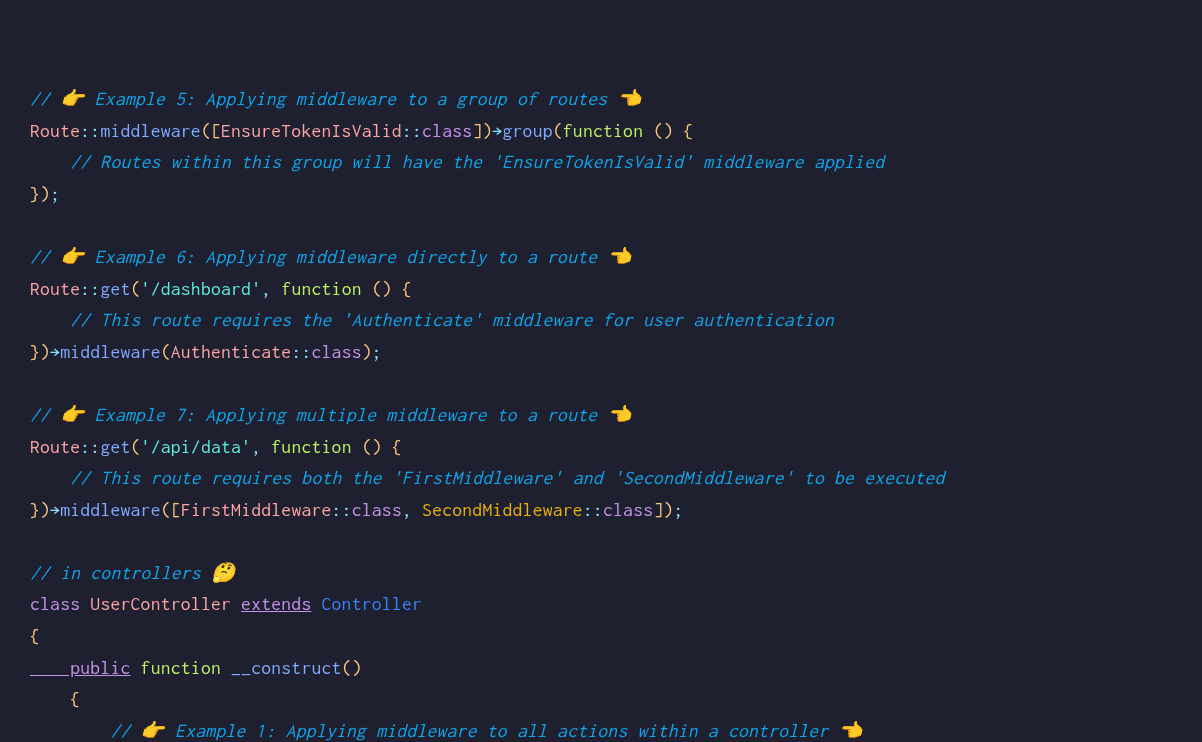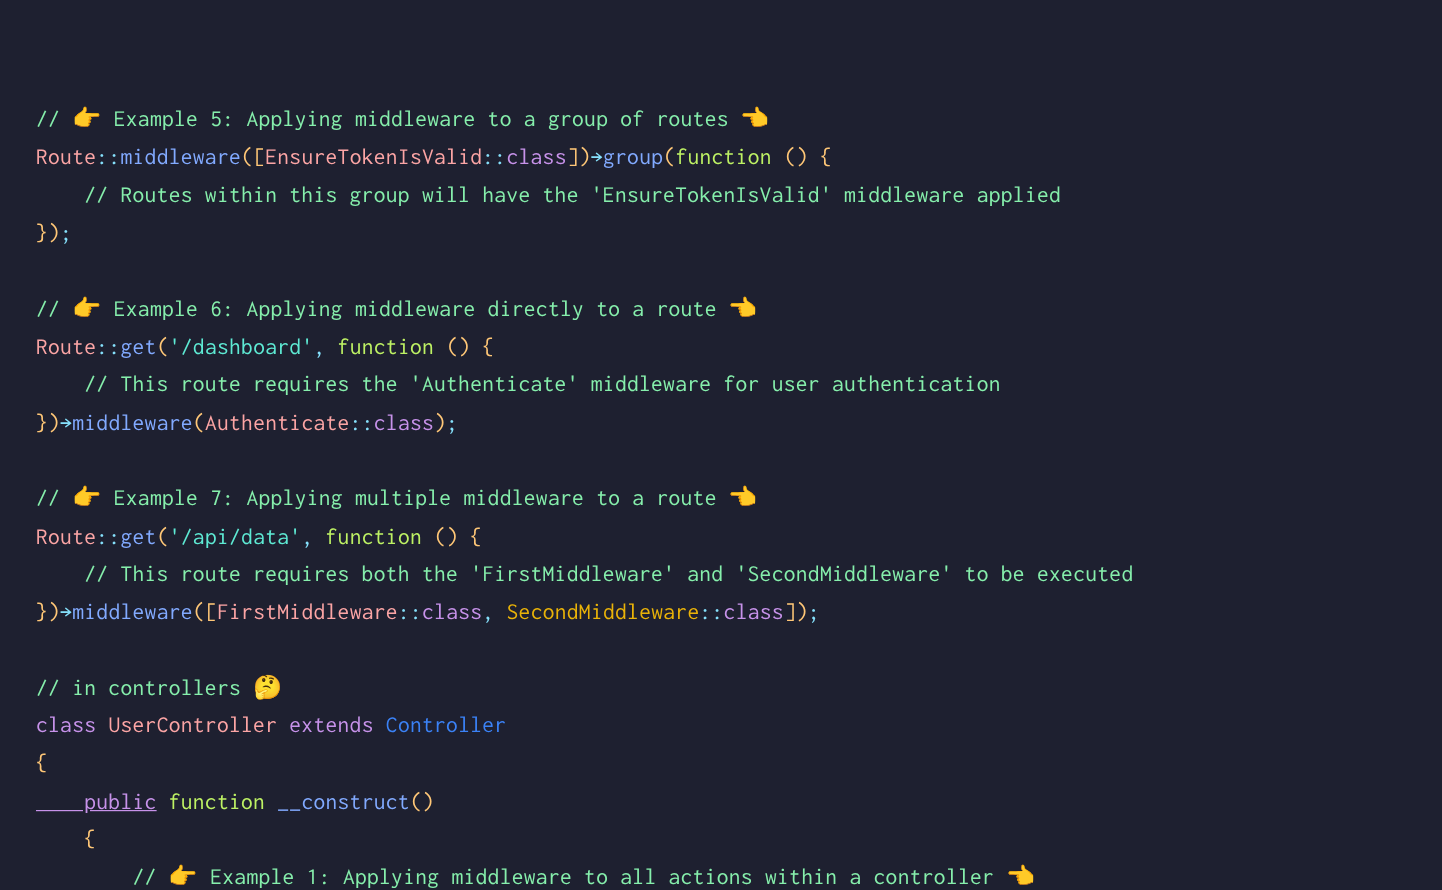--- a/index.html
+++ b/index.html
@@ -11,23 +11,23 @@
       background-color: #1e2030;
       font-family: 'SF Mono', 'Monaco', 'Inconsolata', 'Fira Code', 'Fira Mono', 'Roboto Mono', monospace;
       font-size: 19.5px;
       line-height: 1.62;
       color: #c8d3f5;
       padding: 20px 30px;
       white-space: pre;
       overflow-x: auto;
       letter-spacing: 0.3px;
     }
-    .comment { color: #86efac; }
+    .comment { color: #0ea5e9; font-style: italic; }
     .keyword-class { color: #c792ea; }
-    .keyword-extends { color: #c792ea; }
+    .keyword-extends { color: #c792ea; text-decoration: underline; }
     .keyword-public { color: #c792ea; text-decoration: underline; }
     .keyword-function { color: #bef264; }
     .classname { color: #fca5a5; }
     .method { color: #82aaff; }
     .operator { color: #86e1fc; }
     .scope { color: #86e1fc; }
     .punct { color: #86e1fc; }
     .paren { color: #ffc777; }
     .bracket { color: #ffc777; }
     .brace { color: #ffc777; }

